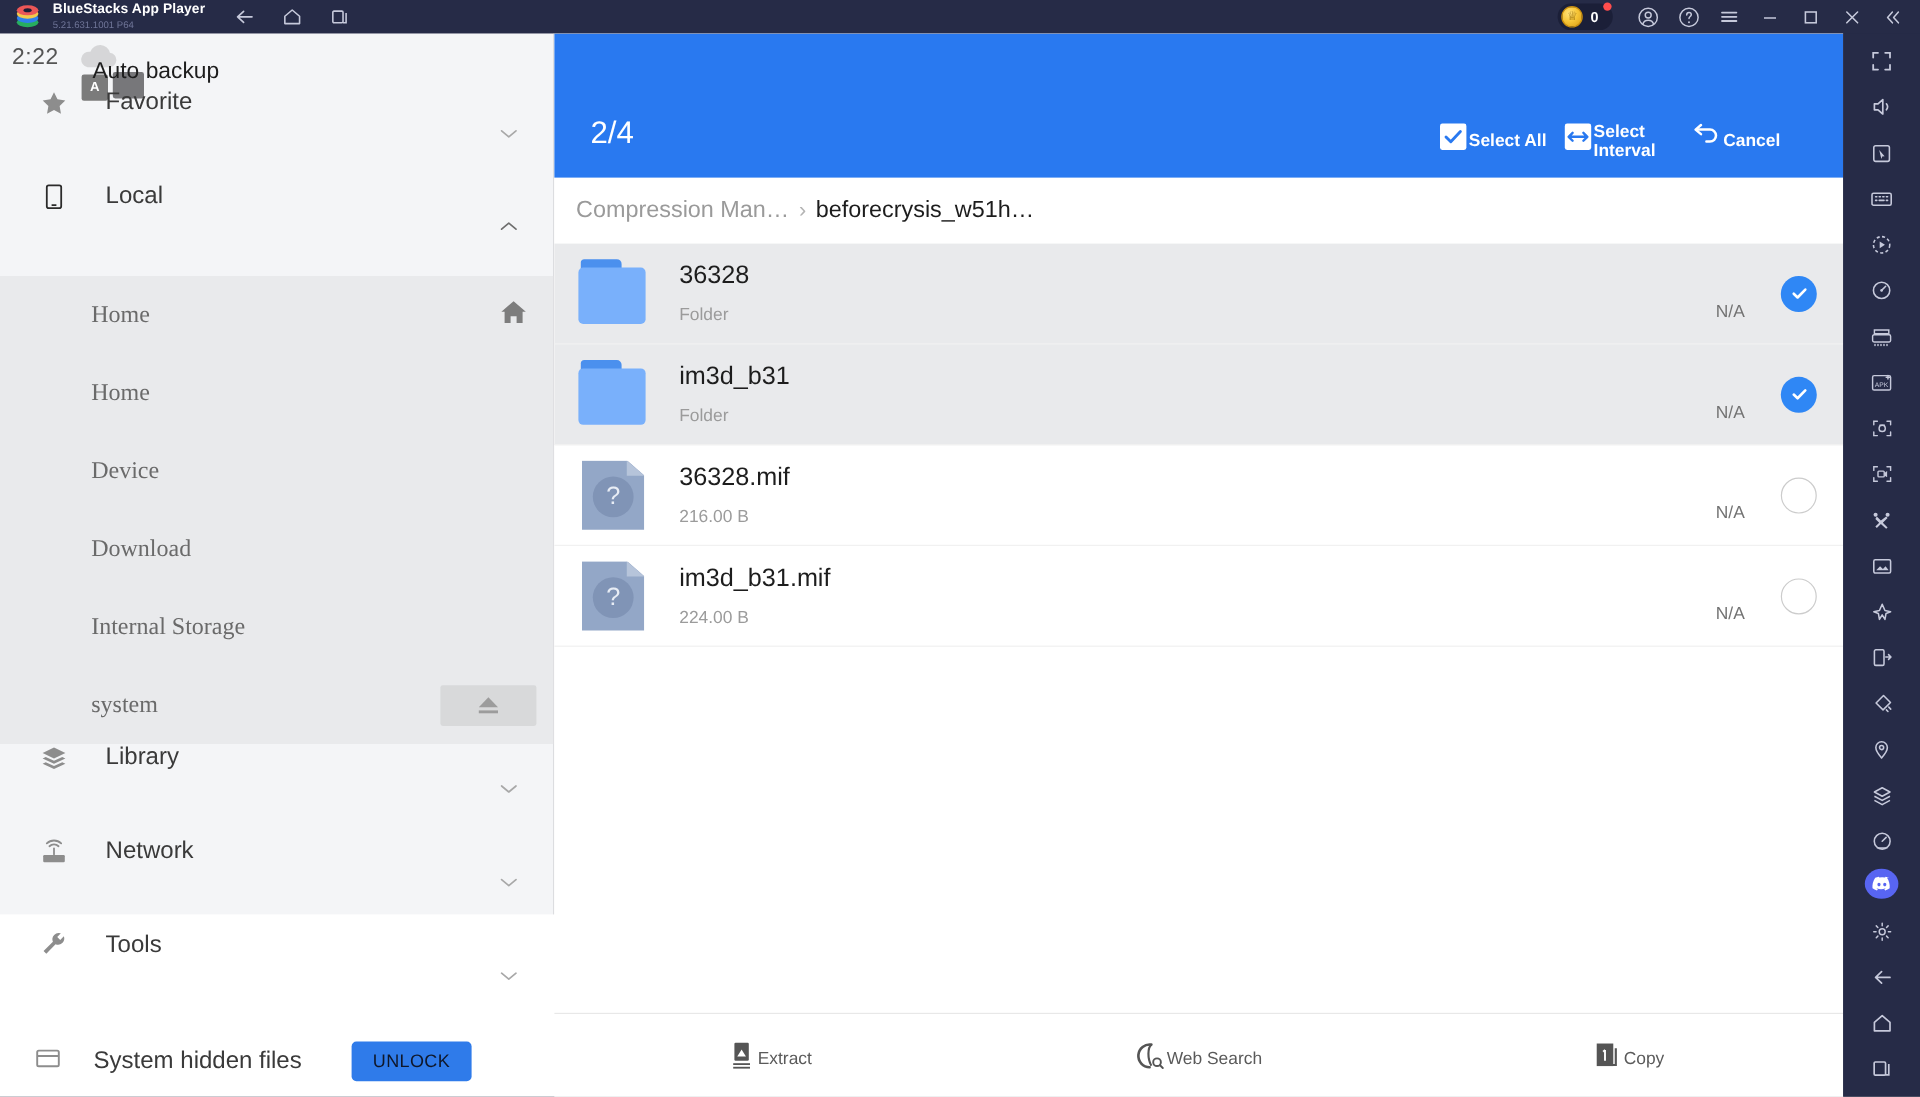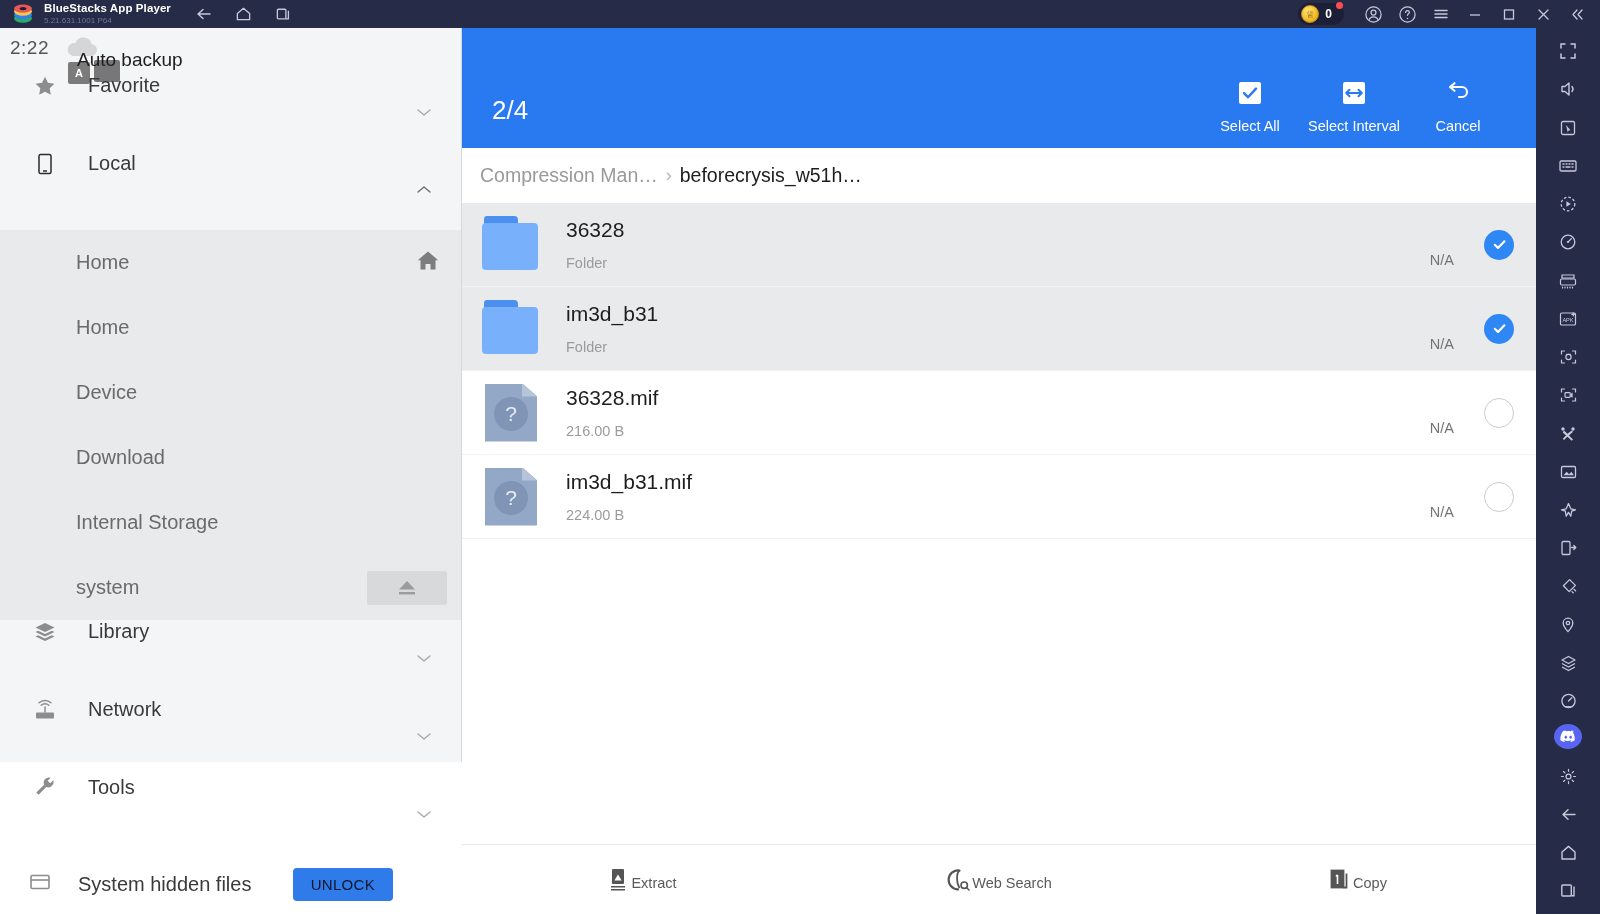--- a/index.html
+++ b/index.html
@@ -66,21 +66,21 @@
             display:flex; align-items:center; justify-content:center; color:#fff; font-size:11px; font-weight:bold; }
   .sb-square { position:absolute; left:94px; top:32px; width:26px; height:22px; background:#77777a; border-radius:2px; }
   .autobackup { position:absolute; left:77px; top:21px; font-size:19px; color:#1e1e1e; }
   .nav-row {
     position:relative; display:flex; align-items:flex-start; height:78px;
     padding-left:28px; cursor:pointer;
   }
   .nav-row .nic { width:34px; display:flex; align-items:center; justify-content:center; }
   .nav-row .nlabel { font-size:20px; color:#3a3a3a; margin-left:26px; }
   .nav-row .chev { position:absolute; right:28px; top:50%; transform:translateY(-50%); }
-  .sub-block { background:#e9eaec; }
+  .sub-block { background:#e9eaec;font-family:Liberation Serif, serif; }
   .sub-row {
     position:relative; display:flex; align-items:center; height:65px; padding-left:76px; cursor:pointer;
   }
   .sub-row .slabel { font-size:20px; color:#6a6a6a; }
   .sub-row .shome { position:absolute; right:20px; top:50%; transform:translateY(-50%); }
   .eject {
     position:absolute; right:14px; top:50%; transform:translateY(-50%);
     width:80px; height:34px; background:#d8d9da; border-radius:2px;
     display:flex; align-items:center; justify-content:center; cursor:pointer;
   }
@@ -94,21 +94,21 @@
   
   .main { position:absolute; left:462px; top:0; width:1074px; height:886px; background:#fff; }
 
   .appbar {
     height:120px; background:#2979f0; position:relative;
     display:flex; align-items:flex-end;
   }
   .count { position:absolute; left:30px; bottom:22px; color:#fff; font-size:26px; }
   .actions { position:absolute; right:26px; bottom:8px; display:flex; gap:0; }
   .action {
-    width:104px; display:flex; flex-direction:column; align-items:center; cursor:pointer; padding-bottom:6px;
+    width:104px; display:flex; flex-direction:row; align-items:center; cursor:pointer; padding-bottom:6px;font-weight:bold;
   }
   .action .aic { height:34px; display:flex; align-items:center; justify-content:center; }
   .action .alabel { color:#fff; font-size:14.5px; margin-top:8px; }
 
   .crumbbar { height:55px; display:flex; align-items:center; padding-left:18px; background:#fff; }
   .crumb { font-size:19.5px; cursor:pointer; }
   .crumb.muted { color:#9a9a9a; }
   .crumb.active { color:#1d1d1d; }
   .crumb-sep { color:#b4b4b4; font-size:18px; margin:0 8px; }
 

